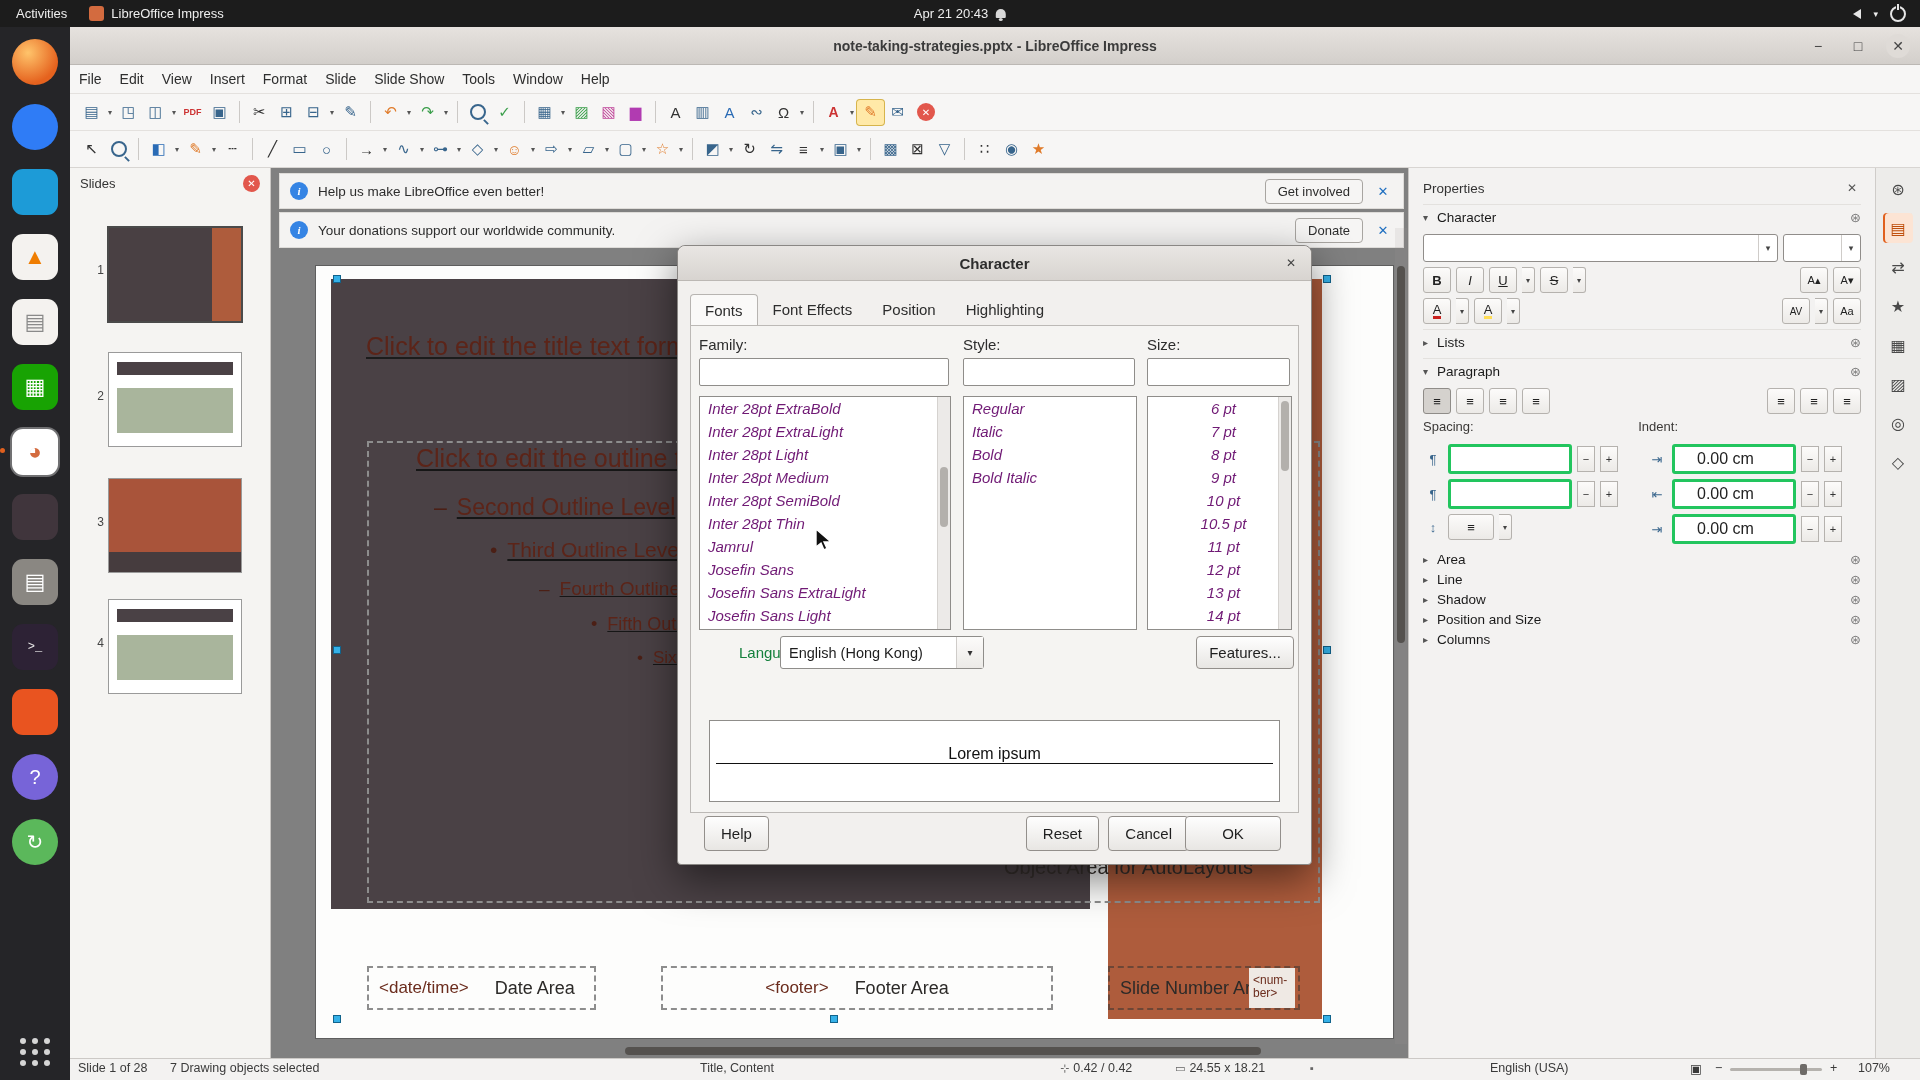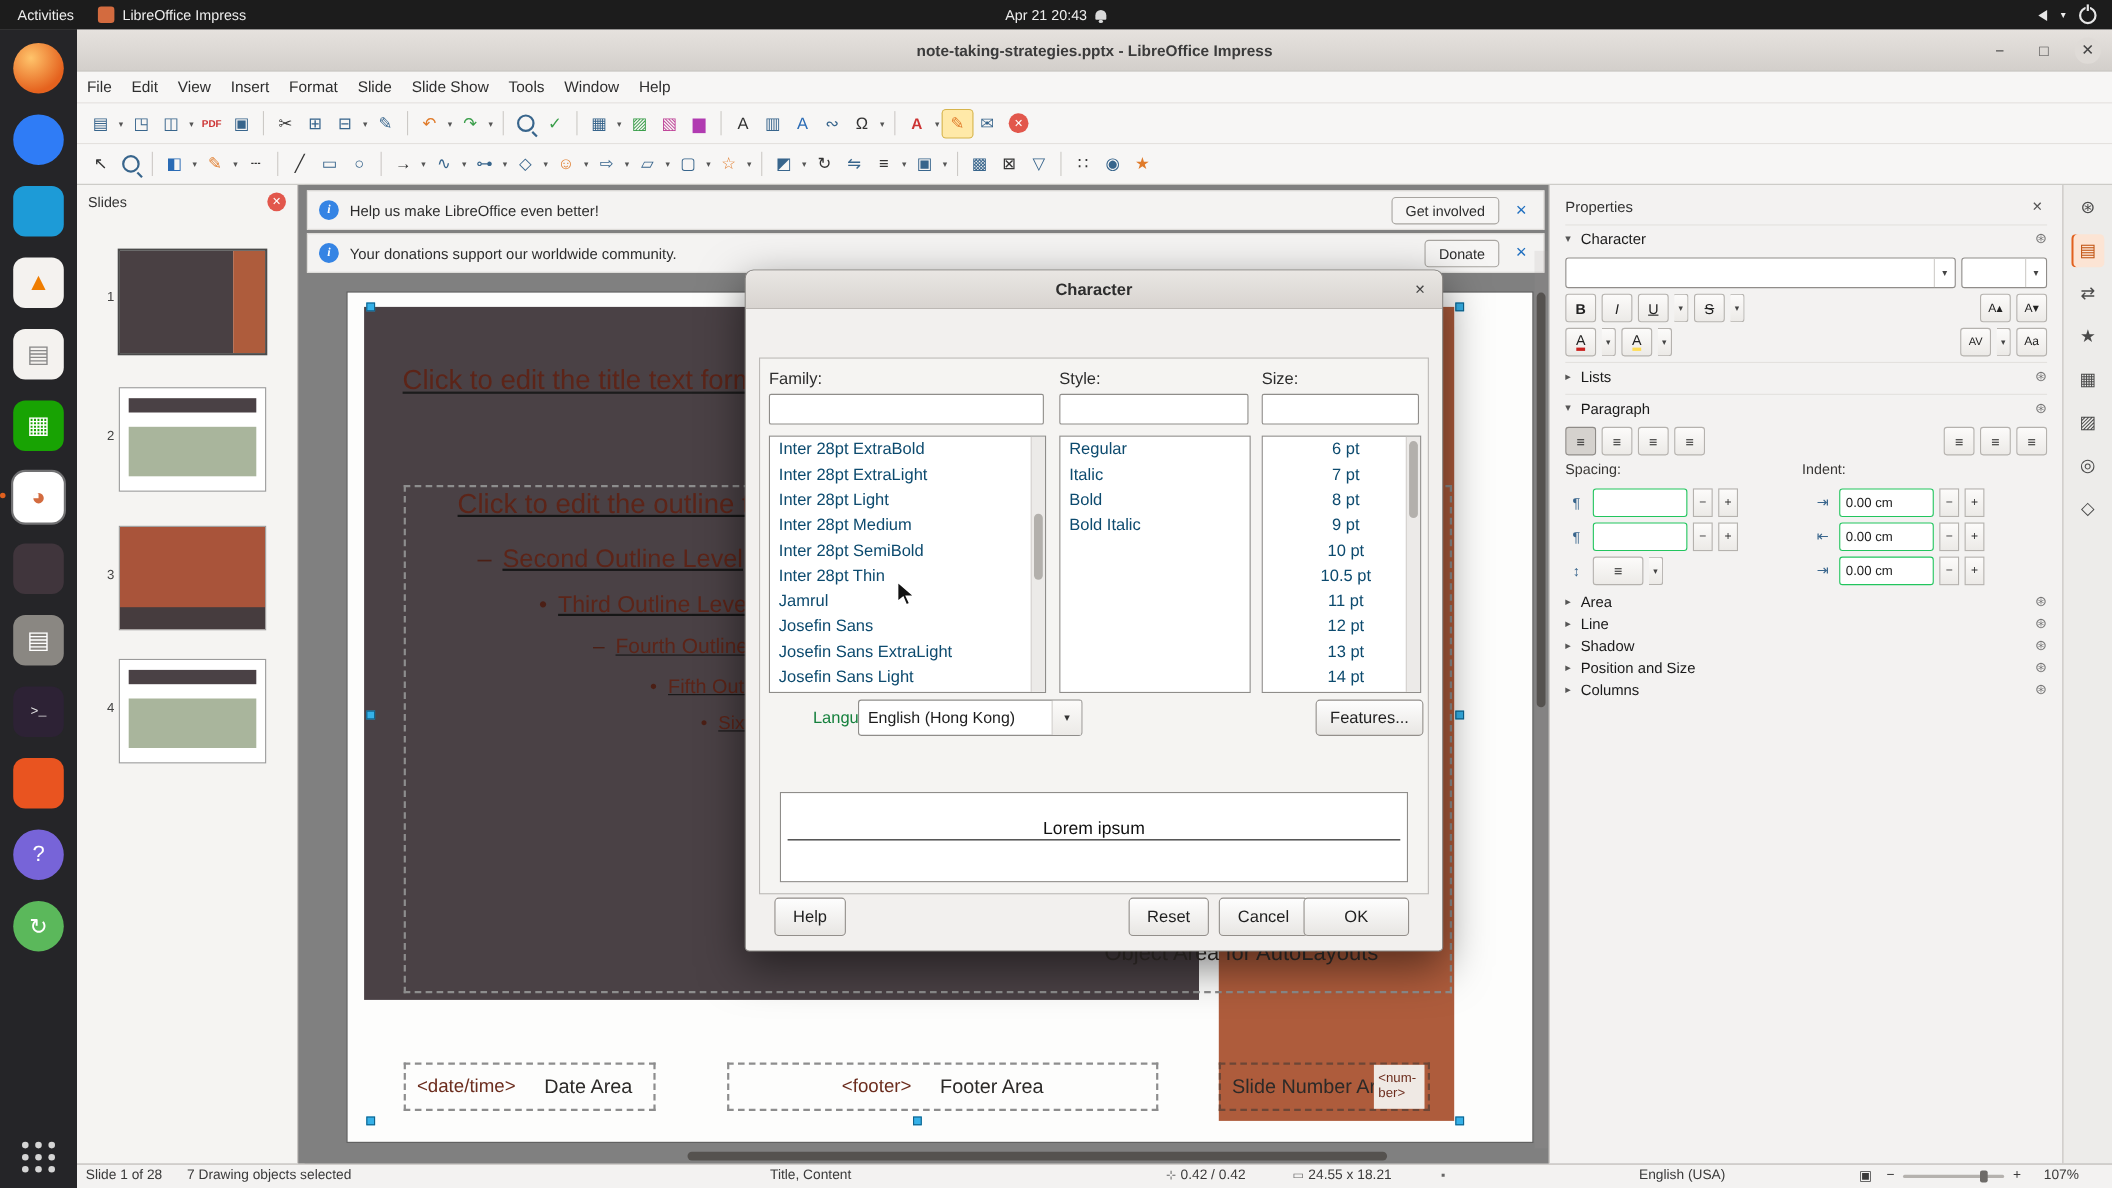--- a/index.html
+++ b/index.html
@@ -129,22 +129,22 @@
   .pbtn{min-width:26px;height:24px;border:1px solid #b5b2ae;border-radius:3px;background:linear-gradient(#fcfbfa,#eceae7);
         display:flex;align-items:center;justify-content:center;font-size:13px;color:#222;}
   .pbtn.pressed{background:#d5d2ce;border-color:#8f8c88;}
   .pbtn .u{text-decoration:underline;} .pbtn .s{text-decoration:line-through;}
   .pcar{width:12px;height:24px;display:flex;align-items:center;justify-content:center;font-size:8px;color:#444;
         border:1px solid #b5b2ae;border-left:none;border-radius:0 3px 3px 0;background:linear-gradient(#fcfbfa,#eceae7);}
   .fc-a{border-bottom:3px solid #c9211e;line-height:12px;}
   .hl-a{border-bottom:3px solid #ffdd55;line-height:12px;}
   .spacer{flex:1;}
   .p-lbl{font-size:13px;color:#3a3836;}
-  .mini-field{width:74px;height:24px;background:#fff;border:1px solid #22c55e;border-radius:3px;
-              font-size:12px;display:flex;align-items:center;padding:0 5px;color:#222;}
+  .mini-field{width:74px;height:24px;background:#fff;border:3px solid #22c55e;border-radius:3px;
+              font-size:16px;display:flex;align-items:center;padding:0 22px;color:#222;}
   .step{width:16px;height:24px;border:1px solid #b5b2ae;background:linear-gradient(#fcfbfa,#eceae7);
         display:flex;align-items:center;justify-content:center;font-size:11px;color:#333;}
   .picon{width:20px;text-align:center;color:#38658c;font-size:13px;}
   .p-cols{display:flex;gap:10px;}
   .p-col{flex:1;}
   .p-collapsed{display:flex;align-items:center;height:20px;font-size:13.5px;color:#1a1a1a;}
   .p-collapsed .chev{width:14px;font-size:10px;color:#555;}
   .p-collapsed .p-gear{margin-left:auto;color:#777;font-size:13px;}
 
   .strip{position:absolute;right:0;top:0;bottom:0;width:45px;background:#edecea;border-left:1px solid #cfccc9;
@@ -170,21 +170,21 @@
   .dlg-x{position:absolute;right:10px;top:7px;width:20px;height:20px;display:flex;align-items:center;justify-content:center;
          font-size:12px;color:#444;}
   .tabs{position:absolute;left:12px;top:47px;display:flex;}
   .tab{padding:7px 14px;font-size:15px;color:#2d2d2d;border:1px solid transparent;border-bottom:none;}
   .tab.active{background:#faf9f8;border-color:#b7b4b1;border-radius:4px 4px 0 0;position:relative;top:1px;}
   .dlg-frame{position:absolute;left:12px;right:12px;top:79px;height:486px;border:1px solid #bcb9b6;background:#f5f4f2;}
   .f-lbl{position:absolute;top:10px;font-size:15px;color:#2d2d2d;}
   .f-input{position:absolute;top:32px;height:28px;background:#fff;border:1px solid #8f8d8a;border-radius:2px;
            font-size:15px;padding:0 6px;box-sizing:border-box;font-family:"Liberation Sans",sans-serif;}
   .f-list{position:absolute;top:70px;height:232px;background:#fff;border:1px solid #8f8d8a;overflow:hidden;}
-  .f-item{height:23px;line-height:23px;padding-left:8px;font-size:15px;color:#0c4a6e;white-space:nowrap;}
+  .f-item{height:23px;line-height:23px;padding-left:8px;font-size:15px;color:#701a75;white-space:nowrap;font-style:italic;}
   .lscroll{position:absolute;right:0;top:0;bottom:0;width:12px;background:#eceae8;border-left:1px solid #d5d2cf;}
   .lthumb{position:absolute;left:2px;width:8px;background:#b3b0ac;border-radius:4px;}
   .lang-lbl{position:absolute;left:4px;top:318px;font-size:15px;color:#15803d;margin-left:44px;}
   .lang-combo{position:absolute;left:89px;top:310px;width:202px;height:31px;background:#fff;border:1px solid #8f8d8a;
               border-radius:3px;display:flex;align-items:center;}
   .lang-combo .val{flex:1;font-size:14.5px;padding-left:8px;color:#1d1d1d;}
   .lang-combo .cbtn{width:26px;height:100%;border-left:1px solid #cfccc9;display:flex;align-items:center;justify-content:center;font-size:10px;color:#333;background:linear-gradient(#fcfbfa,#eceae7);}
   .features{position:absolute;right:4px;top:310px;width:96px;height:31px;}
   .dbtn{border:1px solid #938f8b;border-radius:4px;background:linear-gradient(#fefefe,#e8e6e3);
         font-size:15px;color:#1f1f1f;display:flex;align-items:center;justify-content:center;}
@@ -653,20 +653,26 @@
       <span class="sb" style="left:1760px;">+</span>
       <span class="sb" style="left:1788px;">107%</span>
     </div>
   </div>
 
   <div class="dialog">
     <div class="dlg-title">
       <span>Character</span>
       <span class="dlg-x">✕</span>
     </div>
+    <div class="tabs">
+      <span class="tab active">Fonts</span>
+      <span class="tab">Font Effects</span>
+      <span class="tab">Position</span>
+      <span class="tab">Highlighting</span>
+    </div>
 
     <div class="dlg-frame">
       <span class="f-lbl" style="left:8px;">Family:</span>
       <span class="f-lbl" style="left:272px;">Style:</span>
       <span class="f-lbl" style="left:456px;">Size:</span>
 
       <input class="f-input" style="left: 8px; width: 250px;">
       <input class="f-input" style="left: 272px; width: 172px;">
       <input class="f-input" style="left: 456px; width: 143px;">
 

